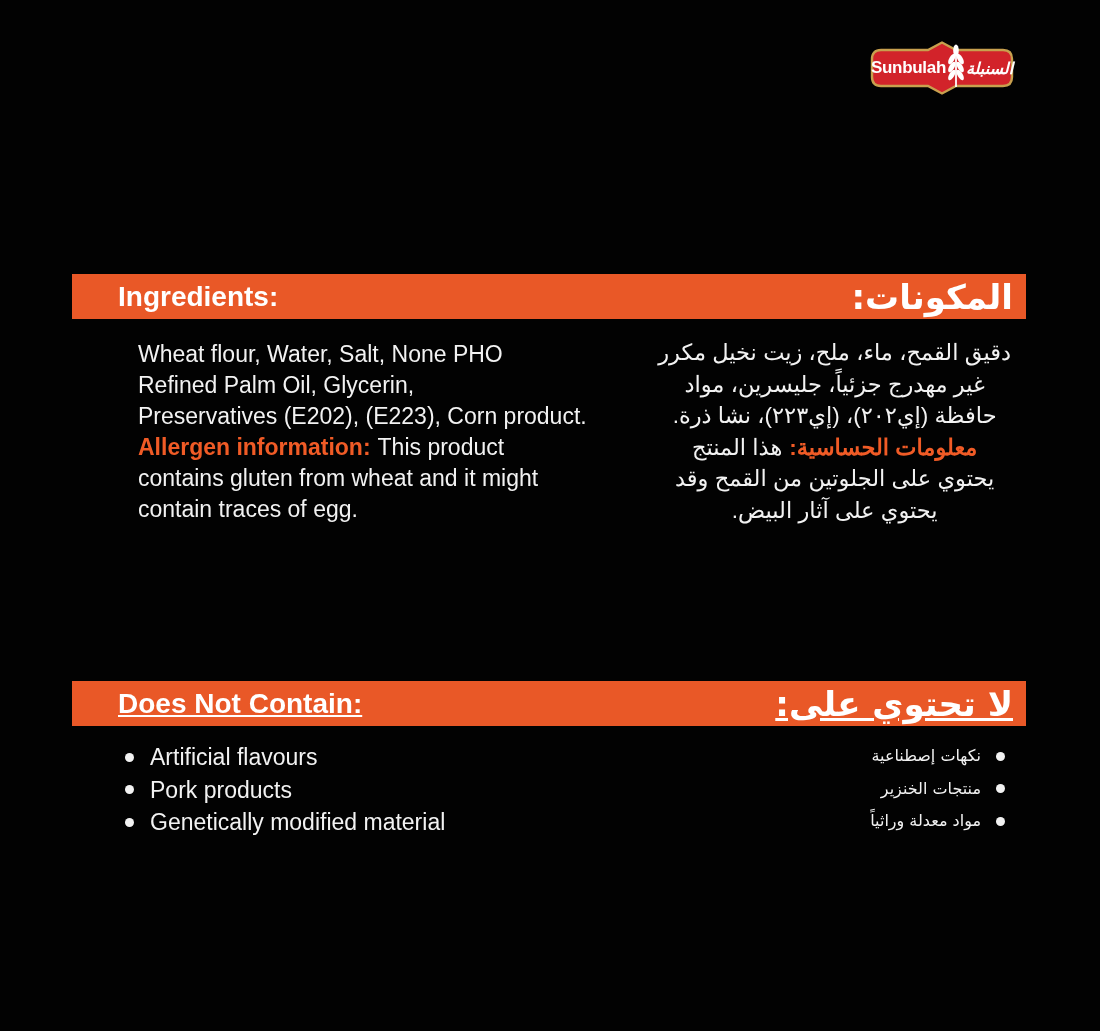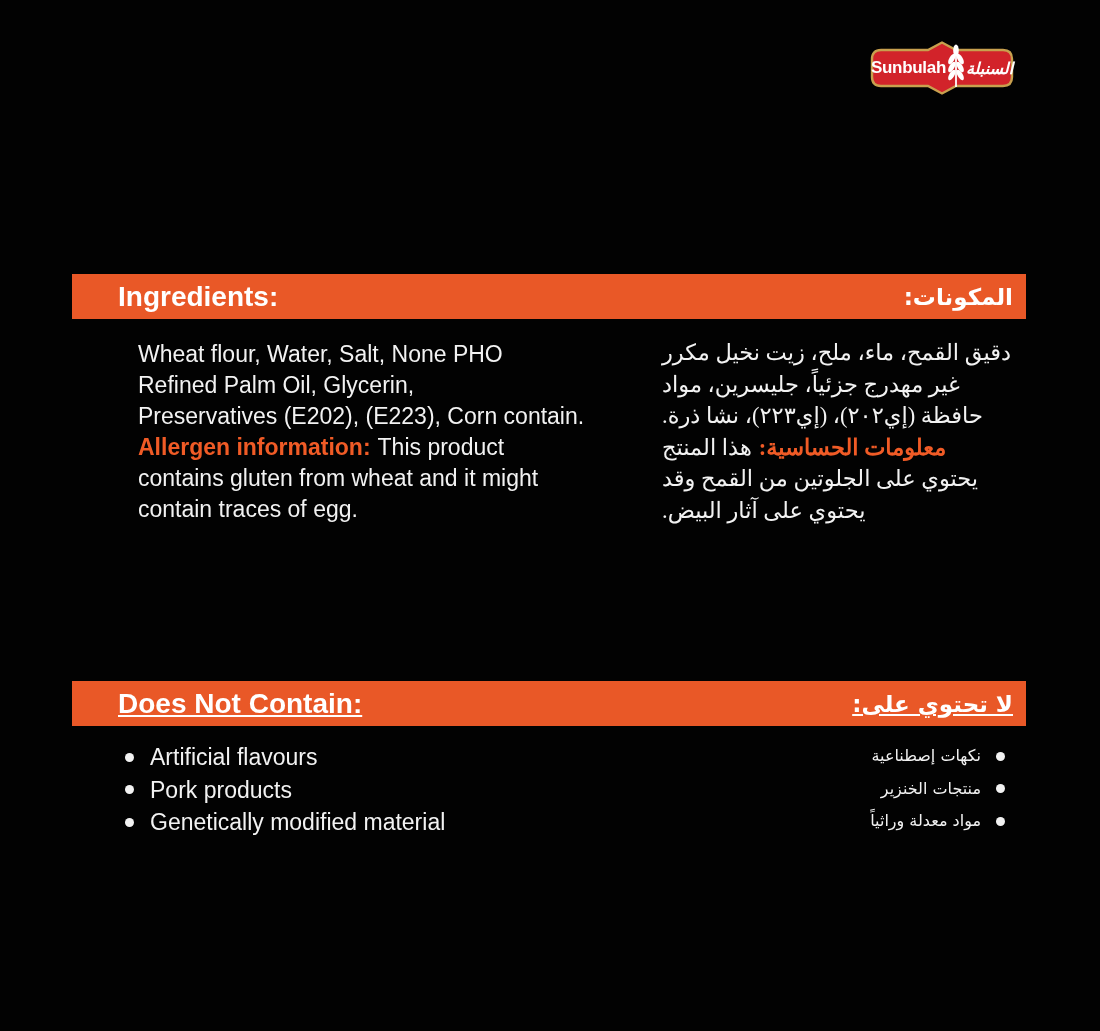--- a/index.html
+++ b/index.html
@@ -28,32 +28,32 @@
   .bar {
     position:absolute; left:72px; width:954px; height:45px;
     background:#e95827;
     display:flex; justify-content:space-between; align-items:center;
     box-sizing:border-box; padding:0 13px 0 46px;
     color:#ffffff;
   }
   #bar-ingredients { top:274px; }
   #bar-dnc { top:681px;text-decoration:underline; }
   .bar-en { font-size:28px; font-weight:bold; }
-  .bar-ar { font-size:23px; font-weight:bold; font-family:"DejaVu Sans", sans-serif; }
+  .bar-ar { font-size:34px; font-weight:bold; font-family:"DejaVu Sans", sans-serif; }
 
   
   .text-en {
     position:absolute; left:118px; top:339px;
     color:#f2f2f2; font-size:23px; line-height:31px; white-space:nowrap;margin-left:20px;
   }
   .text-ar {
     position:absolute; right:89px; top:337px;
     color:#f2f2f2; font-size:22.5px; line-height:31.5px;
-    text-align:left; white-space:nowrap;
-    font-family:Liberation Serif, serif;
+    text-align:center; white-space:nowrap;
+    font-family:Liberation Sans, sans-serif;
   }
   .accent { color:#f05b26; font-weight:bold; margin-inline-end:7px; }
 
   
   .list-en {
     position:absolute; left:118px; top:741px;
     list-style:none; margin:0; padding:0;
     color:#f2f2f2; font-size:23px; line-height:32.5px;text-align:right;
   }
   .list-en li { display:flex; align-items:center; }
@@ -96,21 +96,21 @@
   </div>
 
   <div class="bar" id="bar-ingredients">
     <span class="bar-en">Ingredients:</span>
     <span class="bar-ar" dir="rtl">المكونات:</span>
   </div>
 
   <div class="text-en">
     <div>Wheat flour, Water, Salt, None PHO</div>
     <div>Refined Palm Oil, Glycerin,</div>
-    <div>Preservatives (E202), (E223), Corn contain.</div>
+    <div>Preservatives (E202), (E223), Corn product.</div>
     <div><span class="accent">Allergen information:</span><span>This product</span></div>
     <div>contains gluten from wheat and it might</div>
     <div>contain traces of egg.</div>
   </div>
 
   <div class="text-ar" dir="rtl">
     <div>دقيق القمح، ماء، ملح، زيت نخيل مكرر</div>
     <div>غير مهدرج جزئياً، جليسرين، مواد</div>
     <div>حافظة (إي٢٠٢)، (إي٢٢٣)، نشا ذرة.</div>
     <div><span class="accent">معلومات الحساسية:</span><span>هذا المنتج</span></div>

